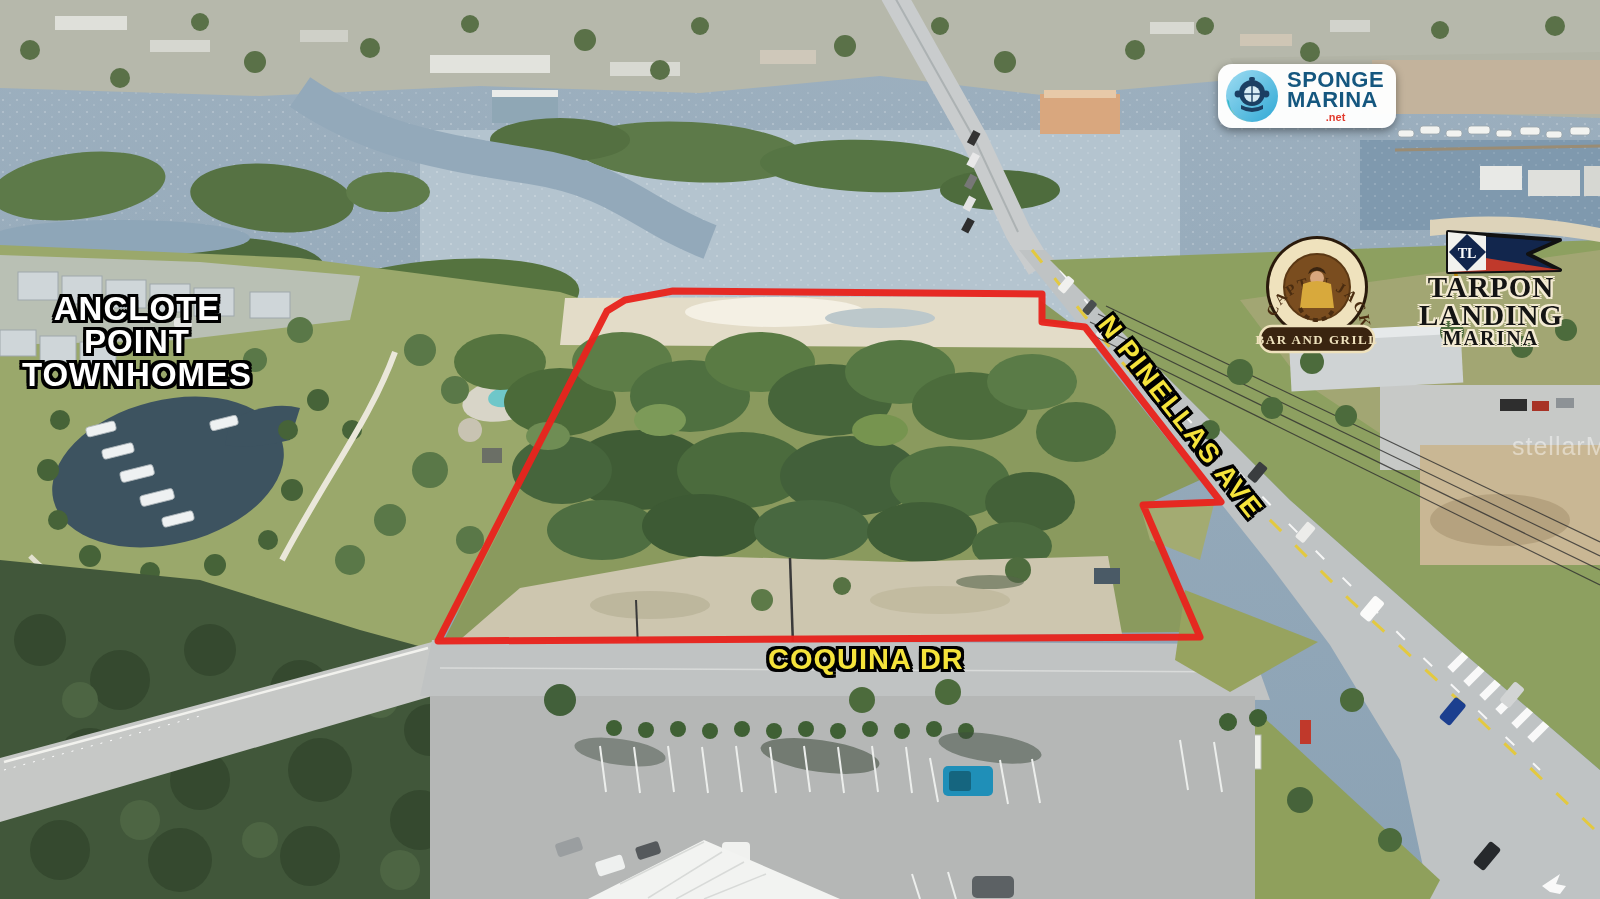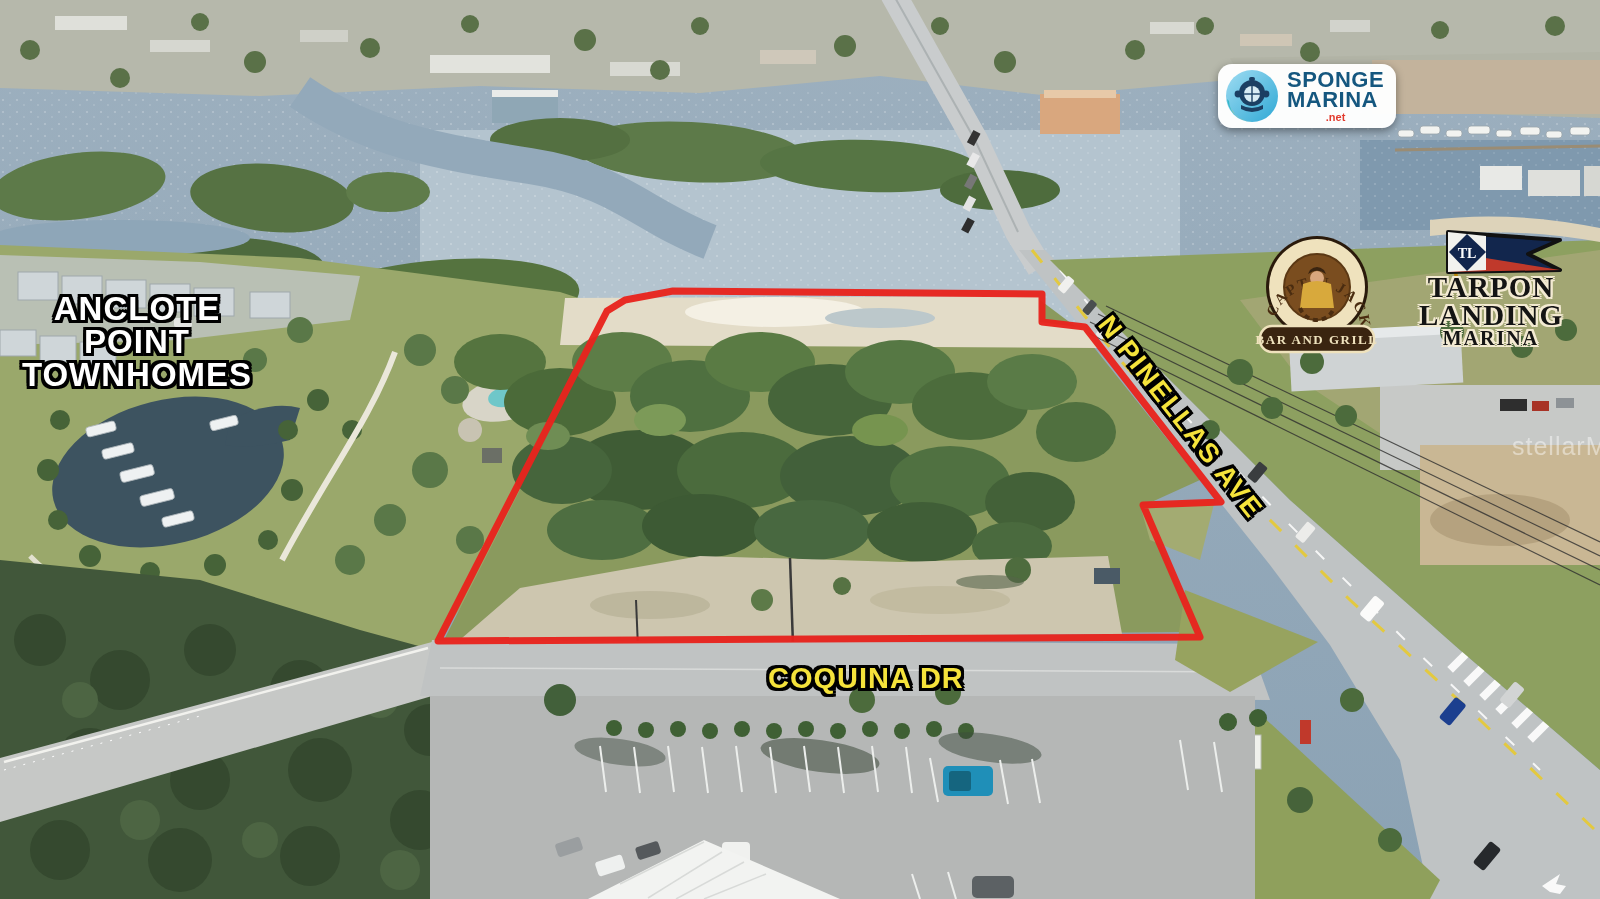--- a/index.html
+++ b/index.html
@@ -405,21 +405,21 @@
 </svg>
 
 <div class="overlay lbl-white" style="left:18px;top:292px;width:238px;font-size:33px;">
   <div>ANCLOTE POINT</div>
   <div>TOWNHOMES</div>
 </div>
 
 <div class="overlay lbl-yellow" style="left:1116px;top:310px;font-size:27px;color:#f5e33b;letter-spacing:2px;
             transform:rotate(52deg);transform-origin:left top;">N PINELLAS AVE</div>
 
-<div class="overlay lbl-yellow" style="left:768px;top:662px;font-size:29px;color:#f5e33b;">COQUINA DR</div>
+<div class="overlay lbl-yellow" style="left:768px;top:643px;font-size:29px;color:#f5e33b;">COQUINA DR</div>
 
 <div class="overlay sponge" style="left:1218px;top:64px;">
   <svg width="54" height="54" viewBox="0 0 54 54">
     <circle cx="27" cy="27" r="26" fill="url(#helmG)"></circle>
     <path d="M4,36 A26,26 0 0 0 27,53 A26,26 0 0 1 6,40 Z" fill="#f5d93e"></path>
     <path d="M2,30 A26,26 0 0 0 10,46 A22,22 0 0 1 4,32 Z" fill="#35b8c9"></path>
     <circle cx="27" cy="24" r="13" fill="#1b3f63"></circle>
     <circle cx="27" cy="25" r="8" fill="#d8ecf4"></circle>
     <line x1="19" y1="25" x2="35" y2="25" stroke="#1b3f63" stroke-width="1.4"></line>
     <line x1="27" y1="17" x2="27" y2="33" stroke="#1b3f63" stroke-width="1.4"></line>

